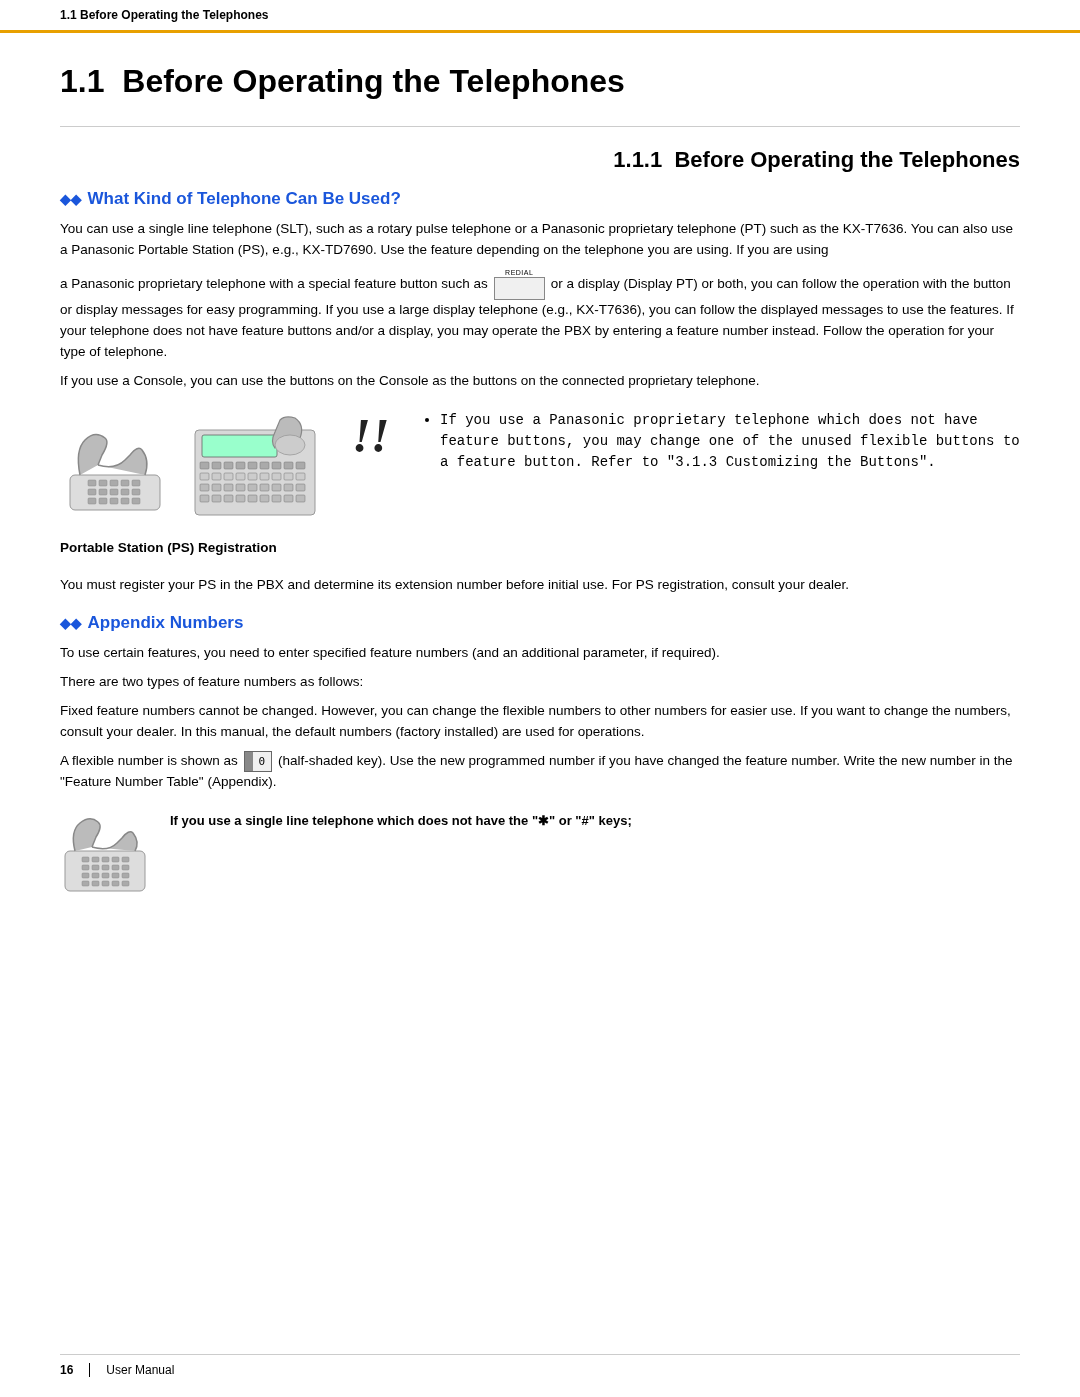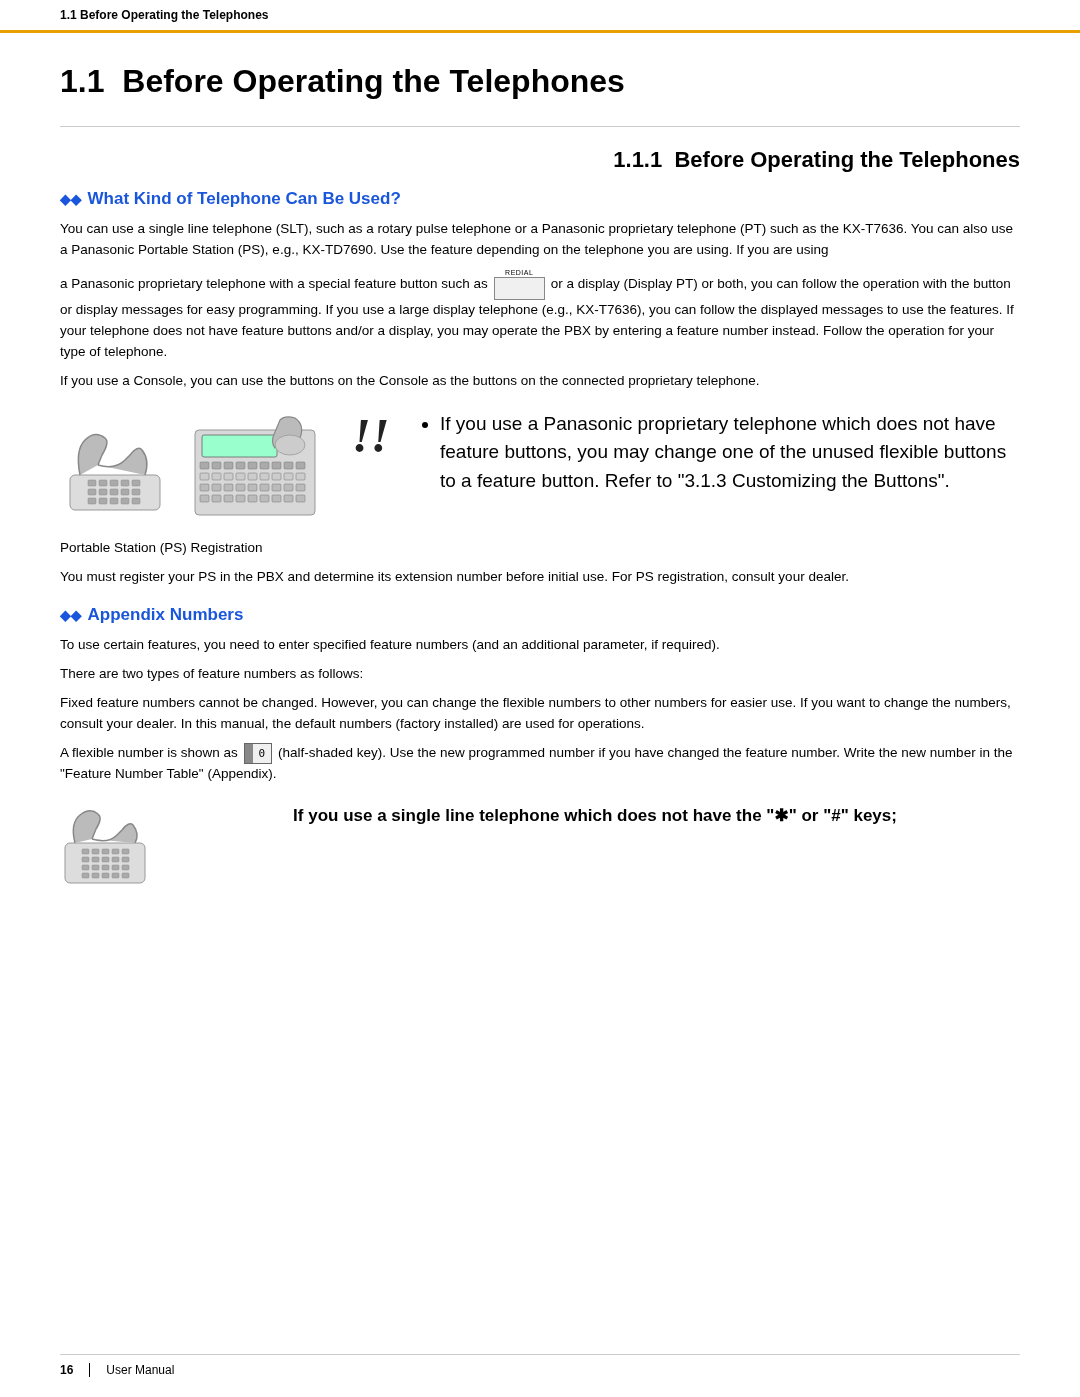--- a/index.html
+++ b/index.html
@@ -103,38 +103,39 @@
       flex-shrink: 0;
       width: 44px;
       height: 55px;
       display: flex;
       align-items: center;
       justify-content: center;
     }
 
     .notice-text-box {
       flex: 1;
-      font-size: 19px;
+      font-size: 14px;
       line-height: 1.5;
+      font-family: Liberation Mono, monospace;
     }
 
     .notice-text-box ul {
       list-style: disc;
       padding-left: 16px;
     }
 
     .notice-text-box ul li {
       margin-bottom: 4px;
     }
 
     
     .sub-bold-heading {
-      font-weight: normal;
+      font-weight: bold;
       font-size: 13.5px;
-      margin-bottom: 8px;
+      margin-bottom: 16px;
     }
 
     
     .feature-section {
       margin-top: 18px;
     }
 
     ul.bullet-list {
       list-style: disc;
       padding-left: 28px;
@@ -184,23 +185,22 @@
     }
 
     .bottom-phone-img {
       width: 90px;
       height: 85px;
       flex-shrink: 0;
     }
 
     .bottom-note-text {
       flex: 1;
-      font-size: 17px;
+      font-size: 13px;
       line-height: 1.55;
-      text-align: center;
     }
 
     .bottom-note-text strong {
       font-weight: bold;
     }
 
     
     .footer {
       position: absolute;
       bottom: 20px;

